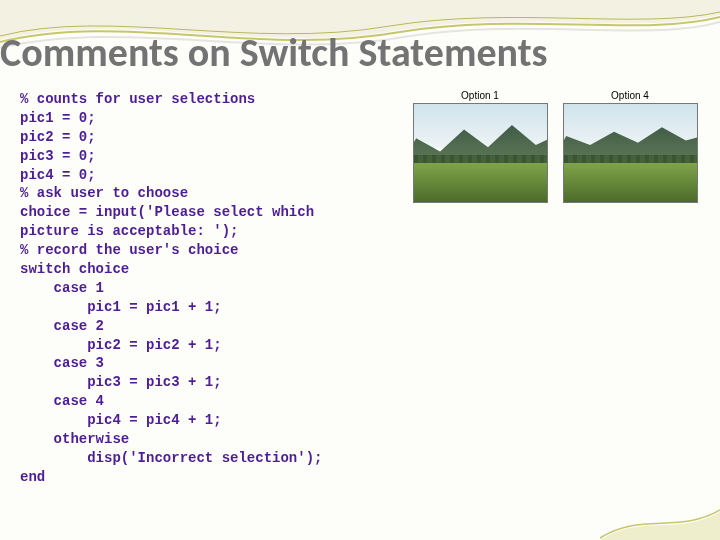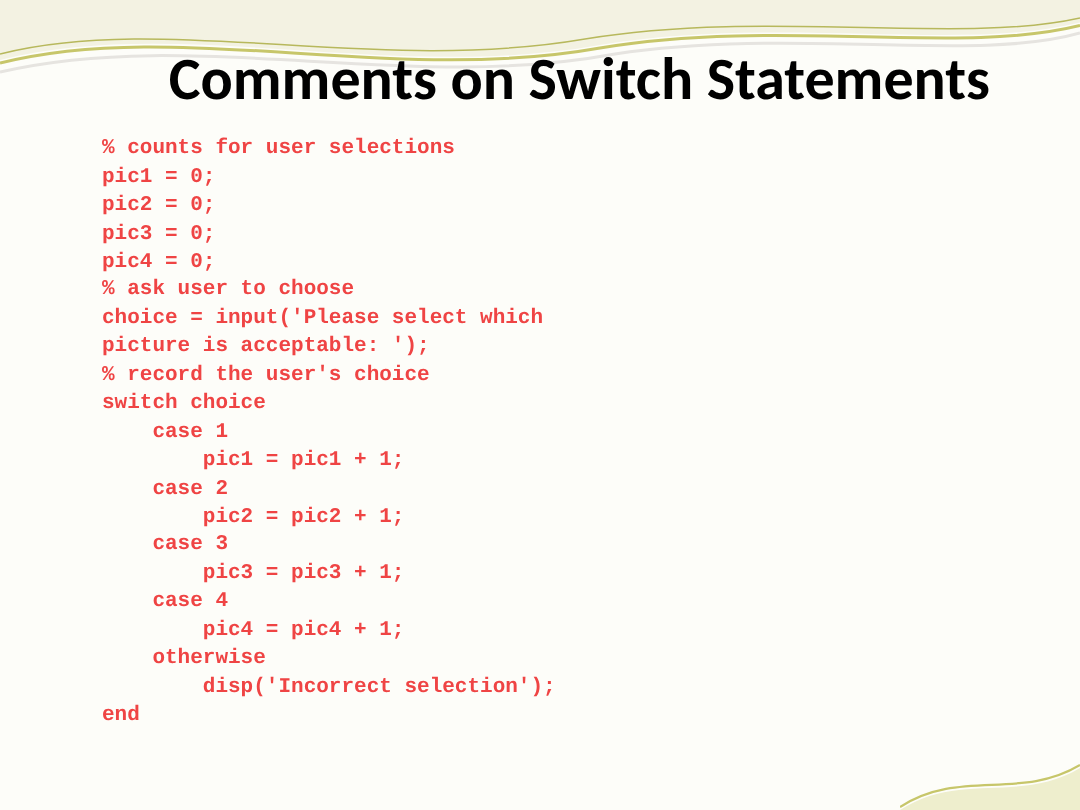--- a/index.html
+++ b/index.html
@@ -14,40 +14,39 @@
   .swoosh {
     position: absolute;
     top: 0; left: 0; width: 720px; height: 60px;
     z-index: 0;
   }
   .title {
     position: absolute;
     top: 28px;
     left: 0;
     width: 660px;
-    text-align: right;
+    text-align: left;
     font-size: 40px;
     font-weight: 700;
-    color: #000000;
+    color: #737373;
     z-index: 2;
     font-family: Calibri, "Segoe UI", sans-serif;
   }
   .code {
     position: absolute;
     top: 90px;
     left: 20px;
     width: 400px;
     font-family: "Courier New", monospace;
     font-size: 14px;
     line-height: 1.35;
-    color: #ef4444;
+    color: #4c1d95;
     white-space: pre;
     font-weight: bold;
     z-index: 2;
-    margin-left: 48px;
   }
   .figures {
     position: absolute;
     top: 90px;
     right: 20px;
     width: 290px;
     display: grid;
     grid-template-columns: 1fr 1fr;
     grid-template-rows: auto auto;
     gap: 16px 10px;
@@ -92,18 +91,36 @@
         pic2 = pic2 + 1;
     case 3
         pic3 = pic3 + 1;
     case 4
         pic4 = pic4 + 1;
     otherwise
         disp('Incorrect selection');
 end</pre>
 
 <div class="figures">
+  <div class="opt">
+    <div class="opt-label">Option 1</div>
+    <div class="thumb">
+      <div class="sky"></div>
+        <div class="mtn"></div>
+        <div class="trees"></div>
+        <div class="grass"></div>
+    </div>
+  </div>
+  <div class="opt">
+    <div class="opt-label">Option 4</div>
+    <div class="thumb">
+      <div class="sky"></div>
+        <div class="mtn" style="clip-path:polygon(0 100%,10% 35%,25% 55%,40% 25%,55% 50%,70% 15%,85% 45%,100% 30%,100% 100%);"></div>
+        <div class="trees"></div>
+        <div class="grass"></div>
+    </div>
+  </div>
 </div>
 
 <svg class="bottom-deco" viewBox="0 0 120 36" preserveAspectRatio="none">
   <path d="M0,36 C40,10 80,32 120,8 L120,36 Z" fill="#eeeecd"></path>
   <path d="M0,34 C40,8 80,30 120,6" fill="none" stroke="#c7c66a" stroke-width="1.5"></path>
 </svg>
 
 </body></html>

